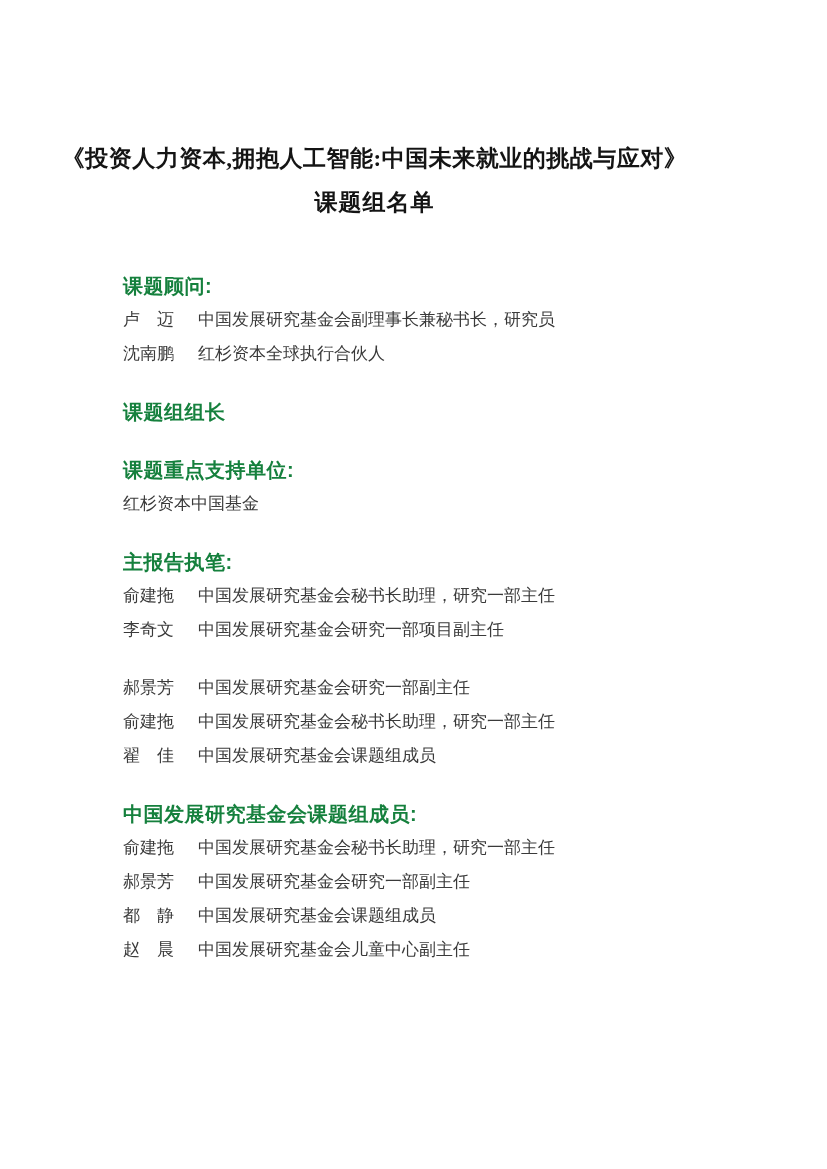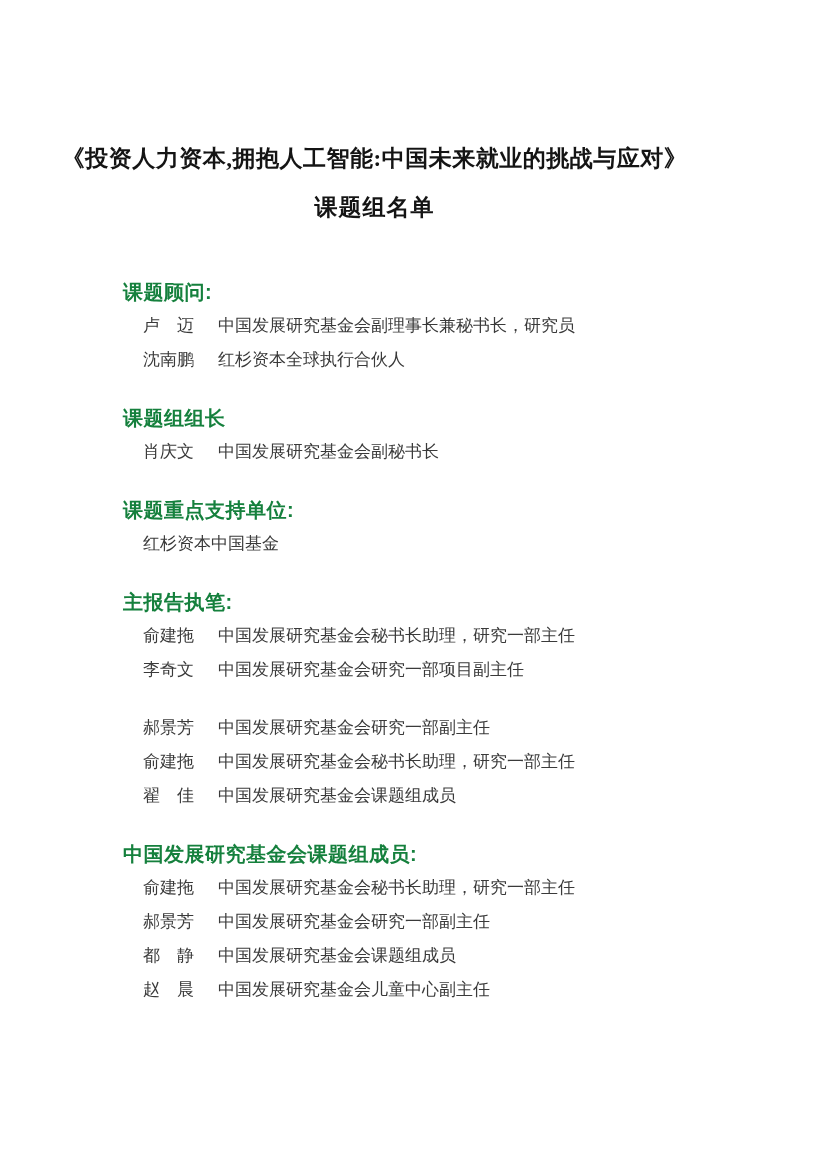--- a/index.html
+++ b/index.html
@@ -21,22 +21,22 @@
   }
   .doc-title {
     font-family: "Liberation Serif", serif;
     font-weight: 700;
     font-size: 23px;
     line-height: 34px;
     letter-spacing: 0.5px;
     white-space: nowrap;
   }
   .doc-subtitle {
-    margin-top: 15px;
-    font-family: Liberation Serif, serif;
+    margin-top: 9px;
+    font-family: Liberation Sans, sans-serif;
     font-weight: 700;
     font-size: 23px;
     line-height: 34px;
     letter-spacing: 1px;
   }
   .sections {
     margin: 50px 60px 0 123px;
   }
   .sec {
     margin-bottom: 24px;
@@ -53,21 +53,20 @@
     font-family: "Liberation Serif", serif;
     font-size: 17px;
     line-height: 34px;
     color: #3a3a3a;
     white-space: nowrap;
   }
   .member-name {
     display: inline-block;
     min-width: 53px;
     margin-right: 22px;
-    margin-left: 20px;
   }
   .member-role {
     display: inline;
   }
 </style>
 </head>
 <body>
 
 <div class="page">
 
@@ -83,23 +82,20 @@
       <div class="row">
         <span class="member-name">卢　迈</span><span class="member-role">中国发展研究基金会副理事长兼秘书长，研究员</span>
       </div>
       <div class="row">
         <span class="member-name">沈南鹏</span><span class="member-role">红杉资本全球执行合伙人</span>
       </div>
     </section>
 
     <section class="sec">
       <div class="sec-heading">课题组组长</div>
-      <div class="row">
-        <span class="member-name">肖庆文</span><span class="member-role">中国发展研究基金会副秘书长</span>
-      </div>
     </section>
 
     <section class="sec">
       <div class="sec-heading">课题重点支持单位:</div>
       <div class="row">
         <span class="member-name">红杉资本中国基金</span><span class="member-role"></span>
       </div>
     </section>
 
     <section class="sec">

